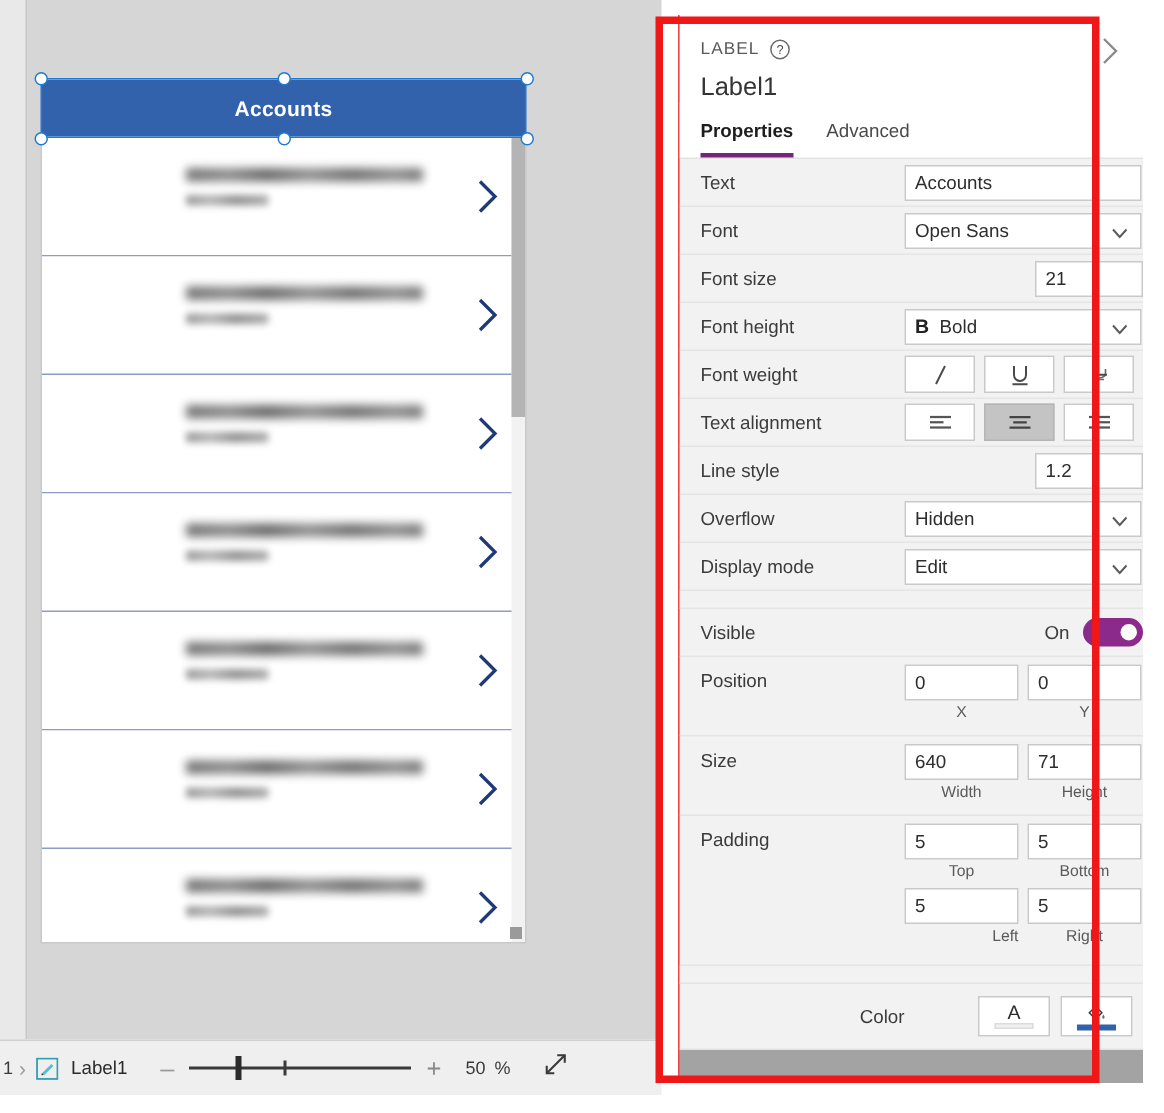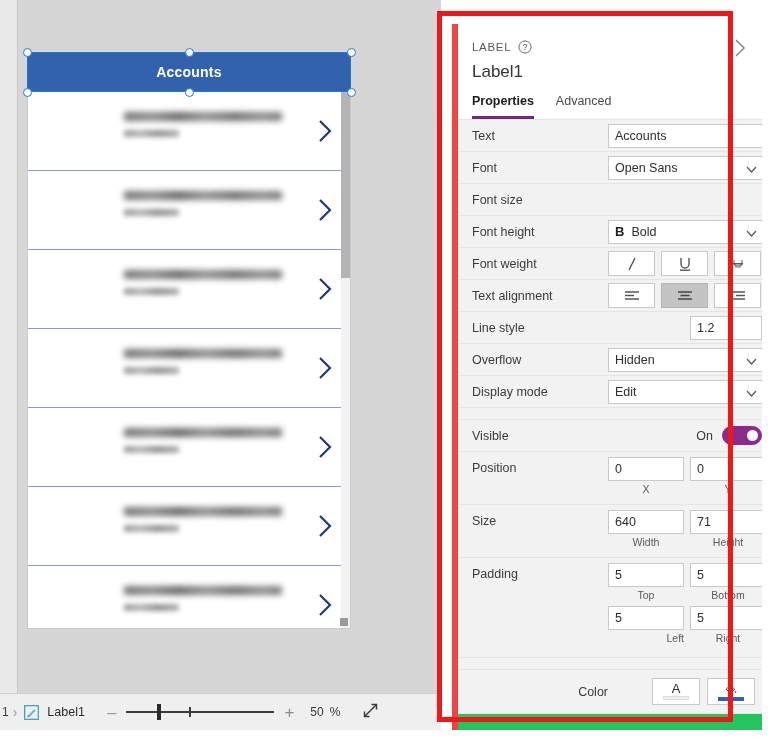--- a/index.html
+++ b/index.html
@@ -104,22 +104,22 @@
   #zoom-value { font-size:12px; color:#3a3a3a; margin-left:16px; }
   #zoom-percent { font-size:12px; color:#3a3a3a; margin-left:6px; }
   #fit-screen-icon { margin-left:22px; color:#3a3a3a; }
 
   
   #right-outer {
     position:absolute; left:441px; top:0; width:335px; height:742px;
     background:#ffffff;
   }
   #panel-shell {
-    position:absolute; left:11px; top:24px; width:310px; height:712px;
-    background:#22c55e; border-left:6px solid #ef4444;
+    position:absolute; left:11px; top:10px; width:310px; height:712px;
+    background:#a3a3a3; border-left:1px solid #ef4444;
     overflow:hidden;
   }
   #panel-header { background:#ffffff; padding:14px 0 0 0; position:relative; }
   #panel-kicker-row {
     display:flex; align-items:center; padding:0 14px; height:18px;
   }
   #panel-kicker { font-size:11.5px; color:#595959; letter-spacing:0.7px; }
   #help-icon { margin-left:7px; display:inline-flex; }
   #panel-collapse {
     position:absolute; right:12px; top:12px; color:#8a8a8a;
@@ -399,20 +399,23 @@
                 <svg width="13" height="13" viewBox="0 0 13 13">
                     <polyline points="2,4 6.5,9 11,4" fill="none" stroke="#5a5a5a" stroke-width="1.3"></polyline>
                   </svg>
               </span>
             </span>
           </span>
         </div>
 
         <div class="prop-row">
           <span class="prop-label">Font size</span>
+          <span class="prop-control right-align-ctl">
+            <span class="txtbox txt-narrow">21</span>
+          </span>
         </div>
 
         <div class="prop-row">
           <span class="prop-label">Font height</span>
           <span class="prop-control">
             <span class="dropdown">
               <span class="bold-b">B</span>
               <span>Bold</span>
               <span class="dd-caret">
                 <svg width="13" height="13" viewBox="0 0 13 13">

